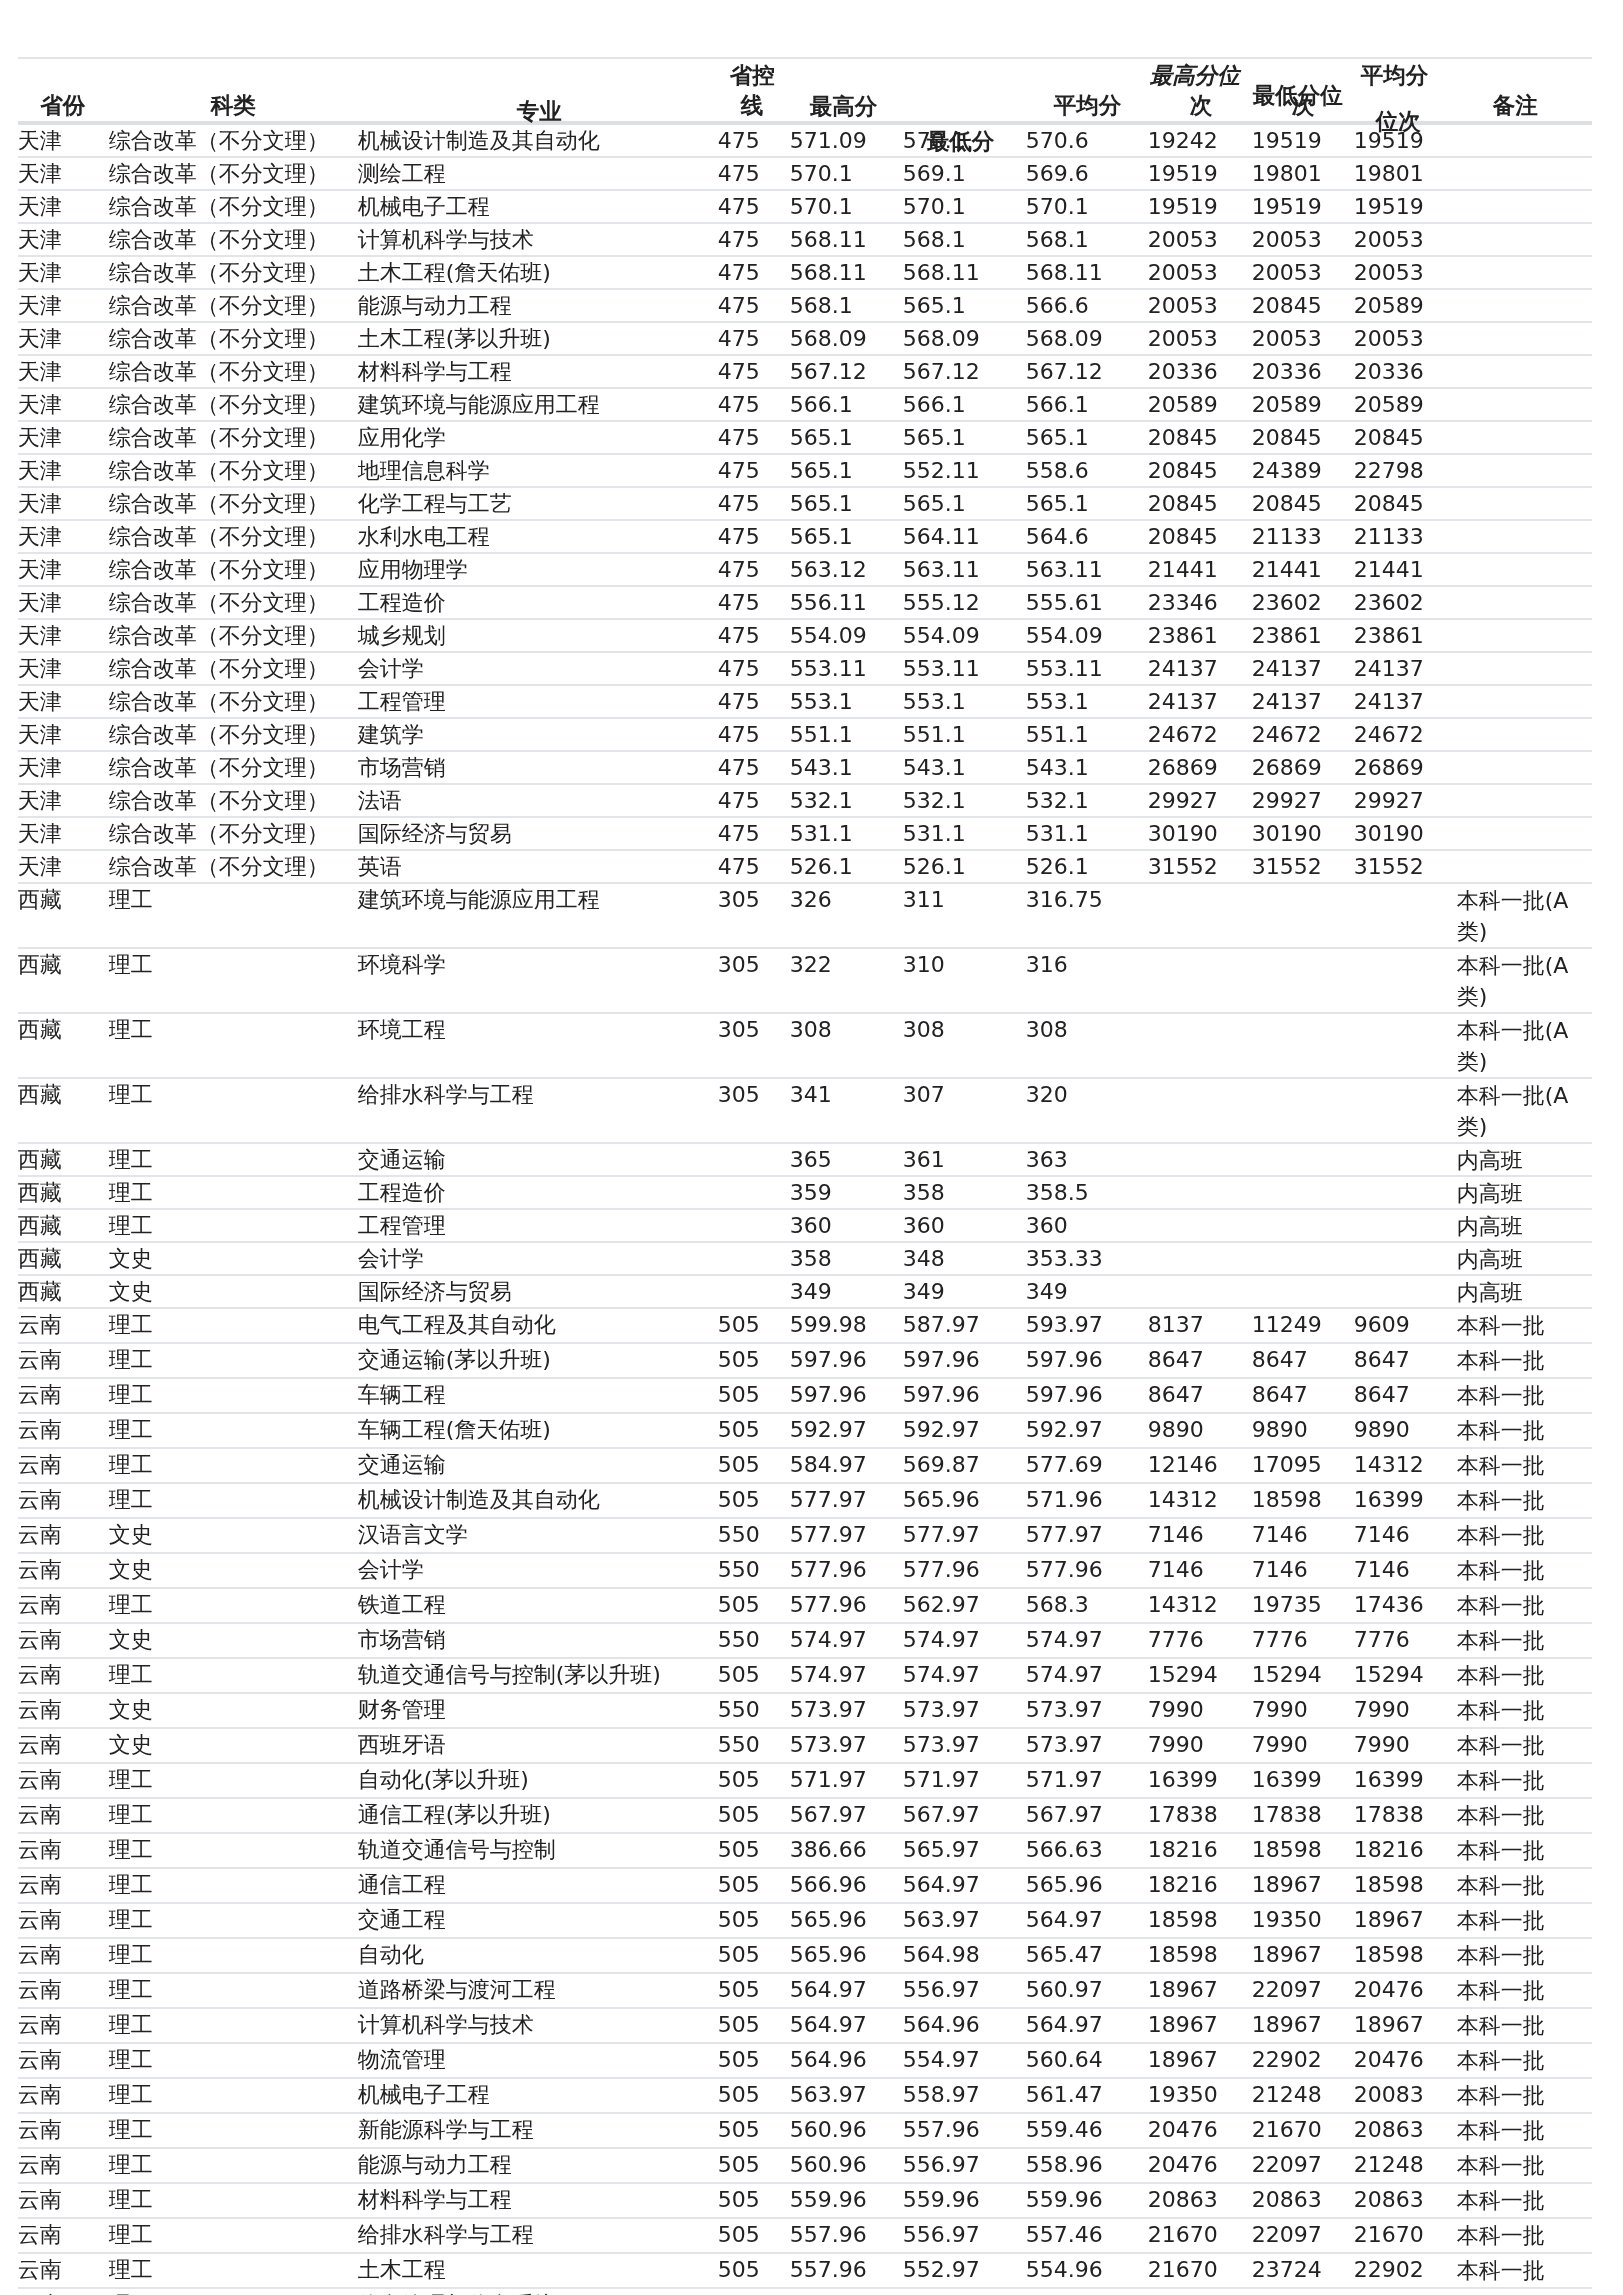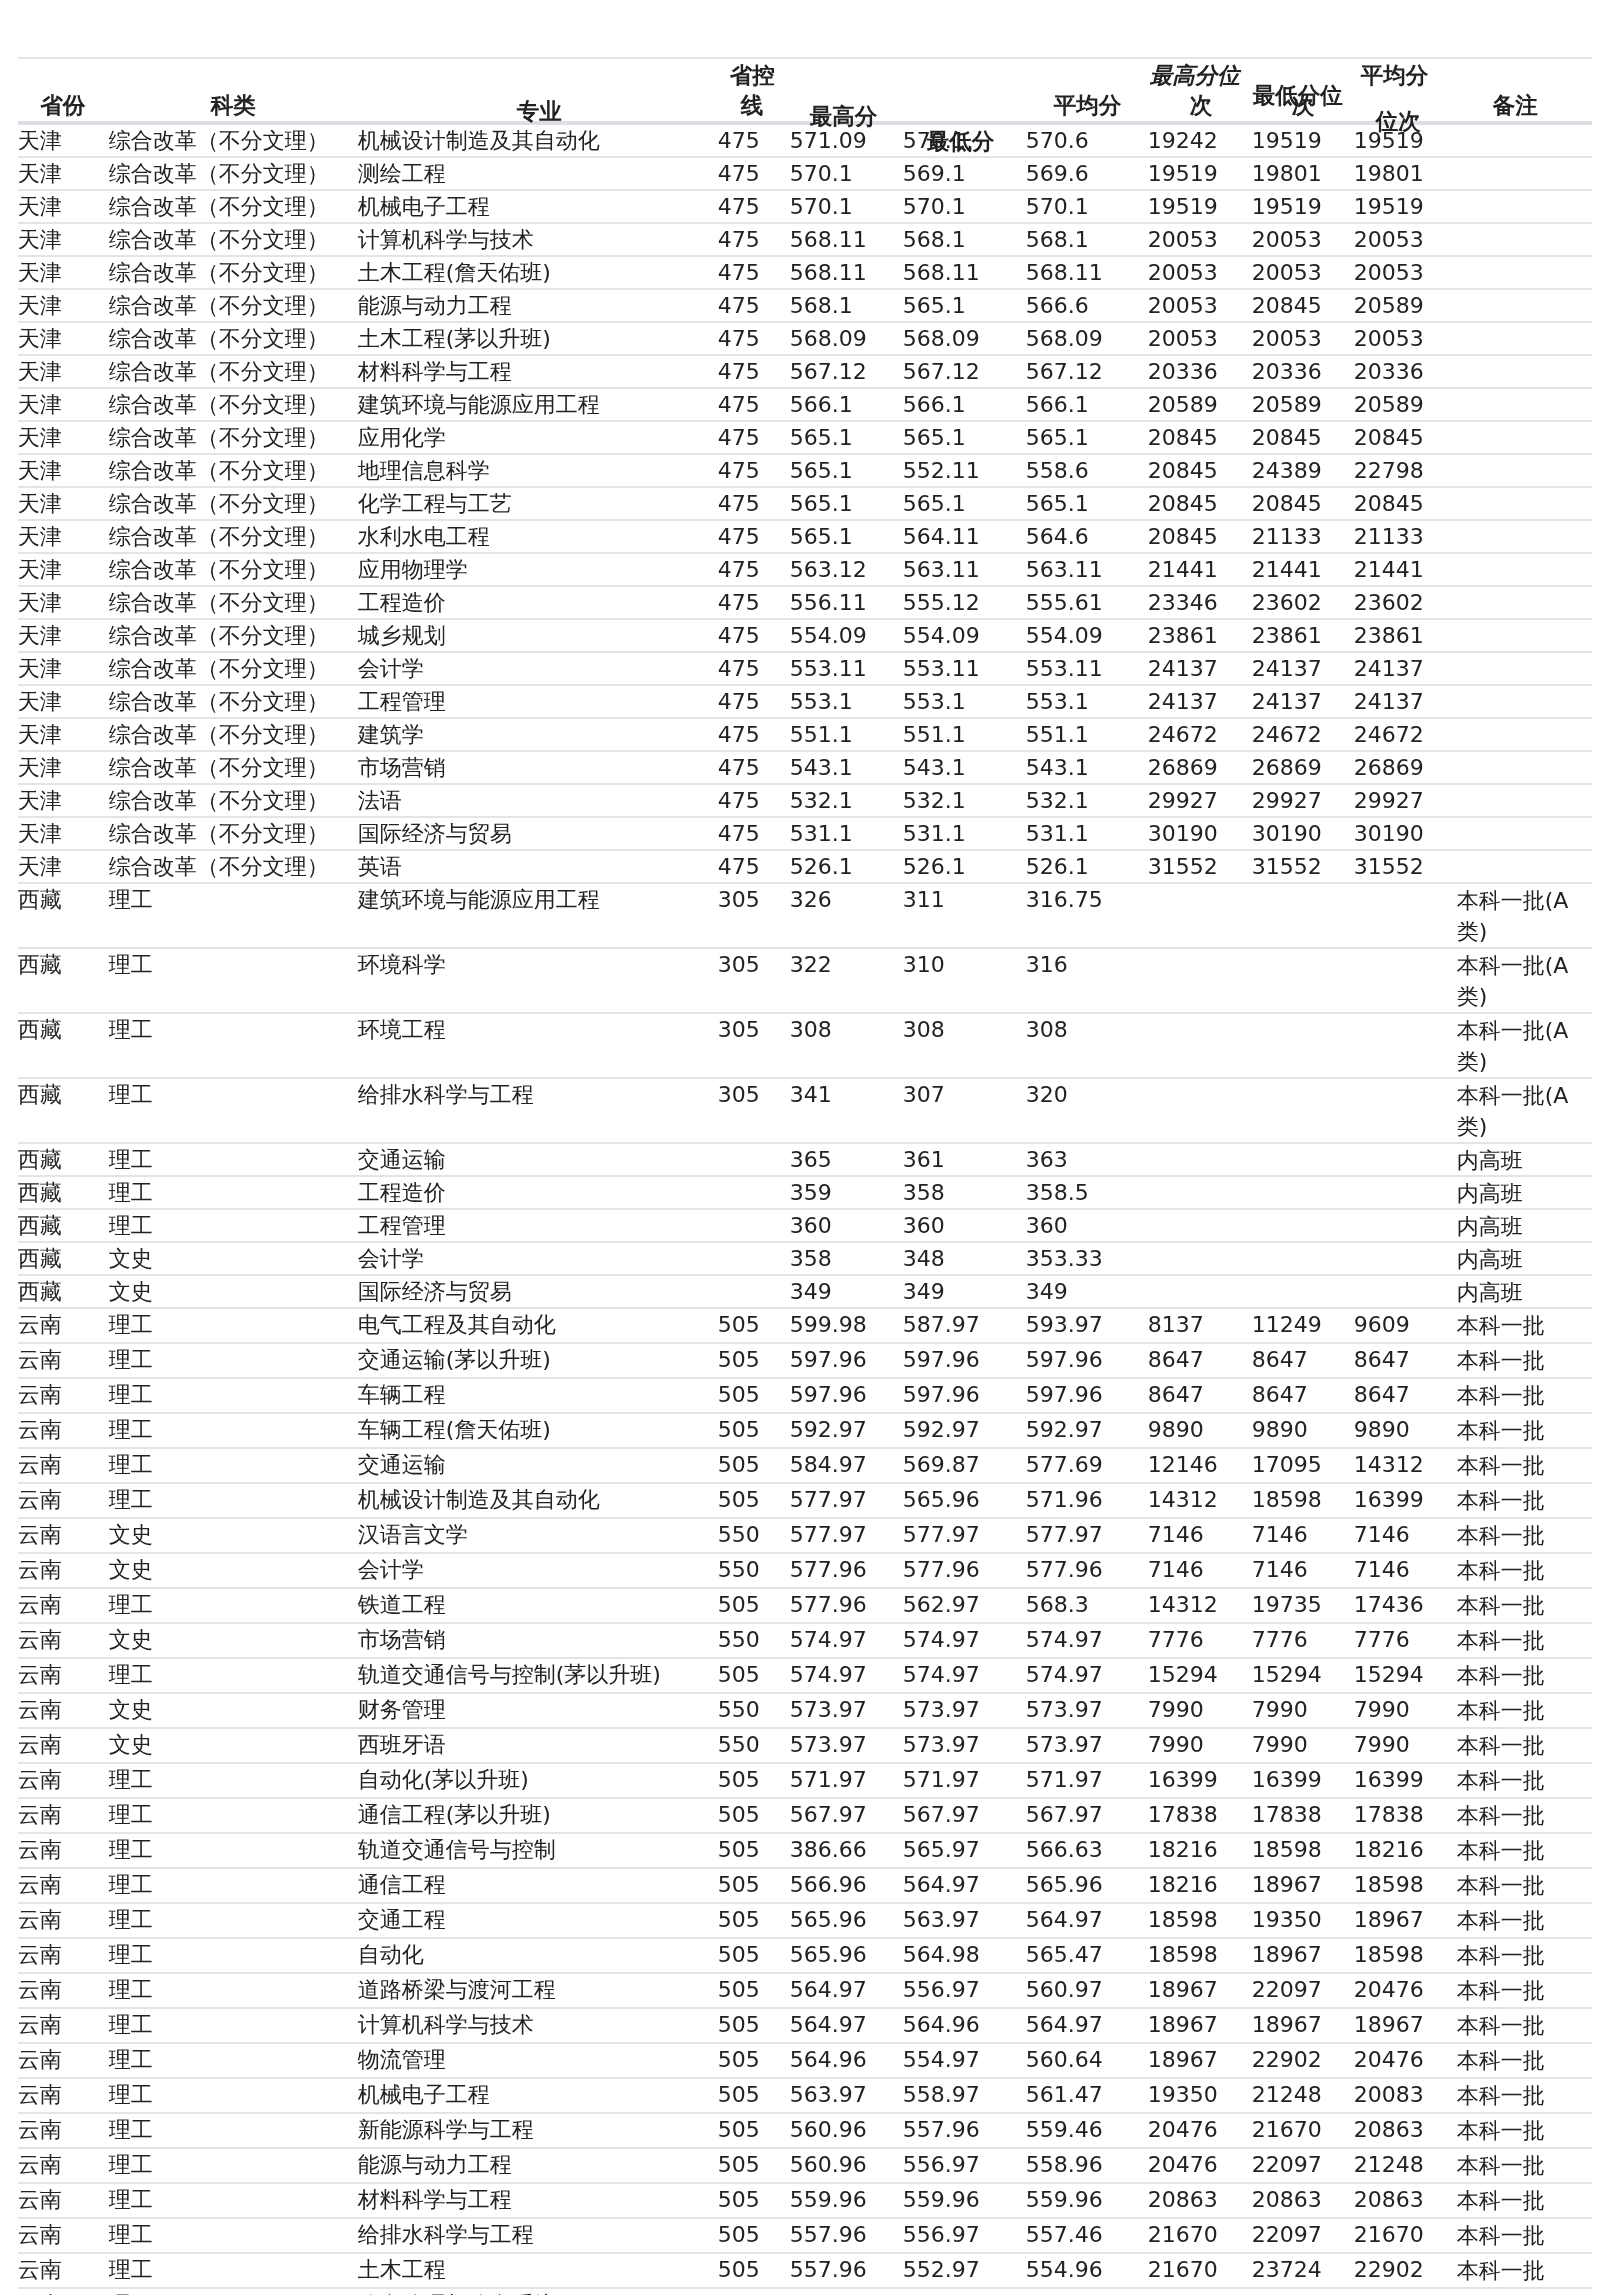--- a/index.html
+++ b/index.html
@@ -41,21 +41,21 @@
 </head>
 <body>
 
 <div class="table">
   <div class="hdr">
     <span style="left:22.5px; top:33px;">省份</span>
     <span style="left:193px; top:33px;">科类</span>
     <span style="left:499px; top:39px;">专业</span>
     <span style="left:712px; top:2.7px;">省控</span>
     <span style="left:723px; top:33px;">线</span>
-    <span style="left:792px; top:44px;">最高分</span>
+    <span style="left:792px; top:36px;font-family:Liberation Mono, monospace;">最高分</span>
     <span style="left:909px; top:33px;margin-top:36px;">最低分</span>
     <span style="left:1036px; top:33px;">平均分</span>
     <span style="left:1132px; top:2.7px;font-style:italic;">最高分位</span>
     <span style="left:1172px; top:33px;">次</span>
     <span style="left:1235px; top:2.7px;margin-top:20px;">最低分位</span>
     <span style="left:1274px; top:33px;">次</span>
     <span style="left:1343px; top:2.7px;">平均分</span>
     <span style="left:1358px; top:49px;">位次</span>
     <span style="left:1475px; top:33px;">备注</span>
   </div>

